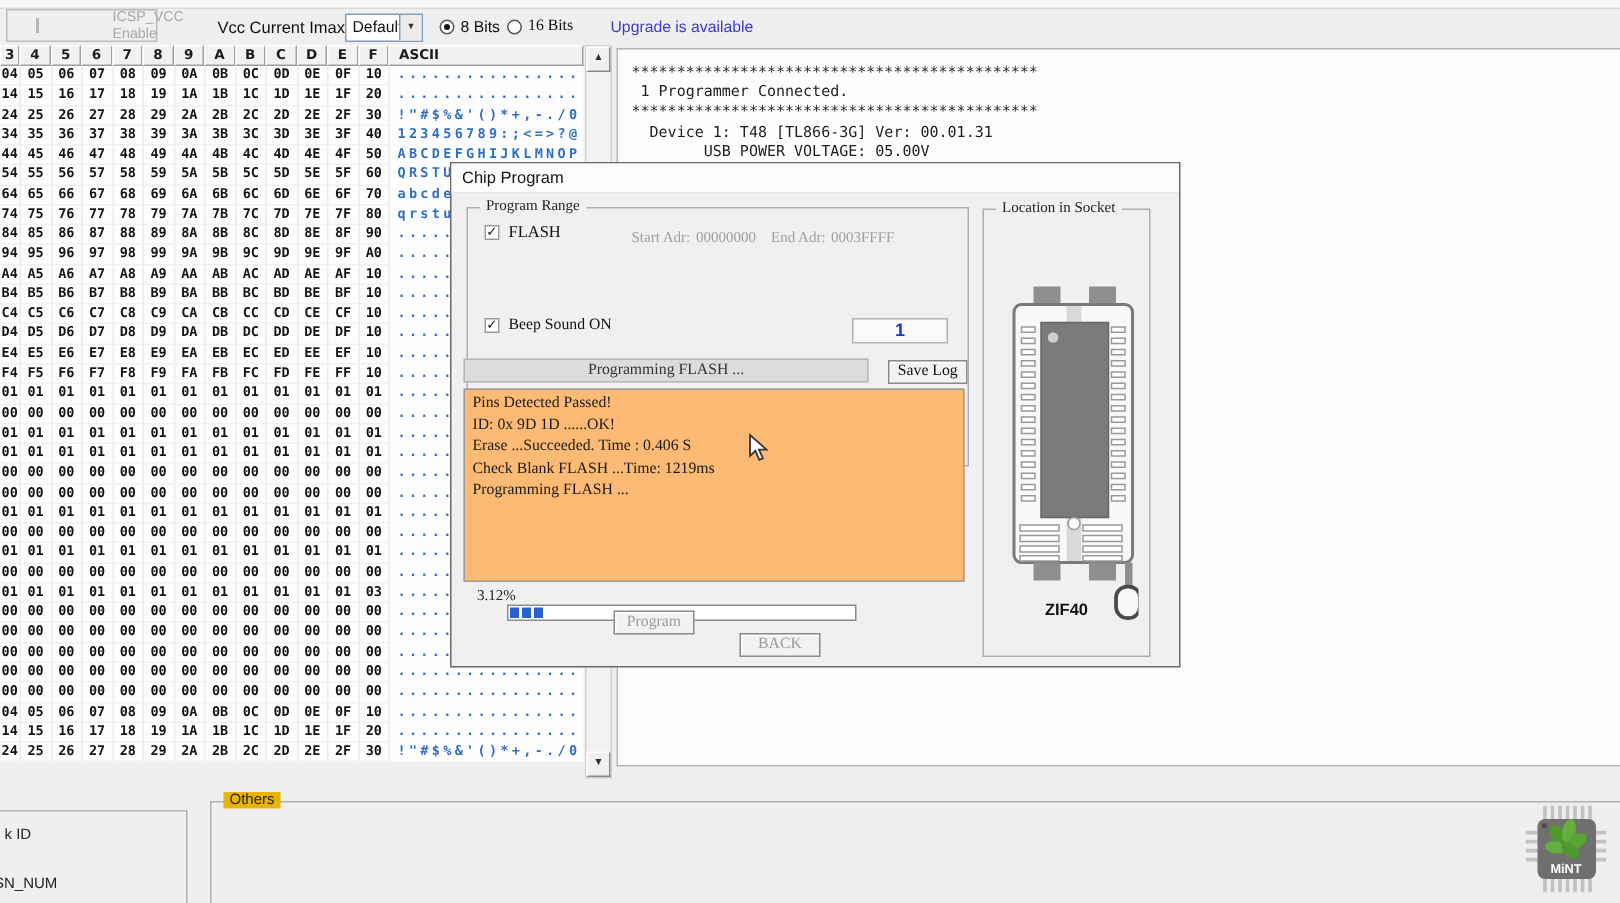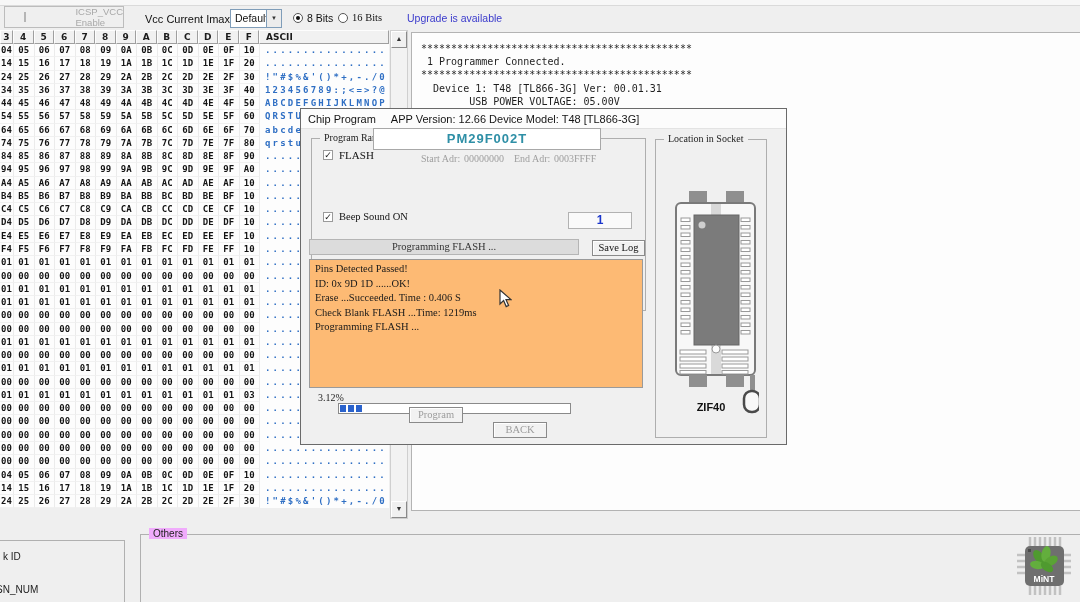--- a/index.html
+++ b/index.html
@@ -1,20 +1,20 @@
 <!DOCTYPE html>
 <html><head>
 <meta charset="utf-8">
 <style>
   html,body{margin:0;padding:0;}
   #screen{position:relative;width:1080px;height:602px;background:#efefef;overflow:hidden;
           font-family:"Liberation Sans",sans-serif;}
   
   .top-strip{position:absolute;left:0;top:0;width:1080px;height:5px;background:#f7f7f7;border-bottom:1px solid #dadada;}
-  .gb-icsp{position:absolute;left:4px;top:6px;width:120px;height:22px;border:1px solid #bcbcbc;display:flex;align-items:center;padding-left:19px;box-sizing:border-box;gap:43px;}
+  .gb-icsp{position:absolute;left:4px;top:6px;width:101px;height:22px;border:1px solid #bcbcbc;display:flex;align-items:center;padding-left:19px;box-sizing:border-box;gap:43px;}
   .cb{width:10px;height:10px;background:#fff;border:1px solid #9a9a9a;box-sizing:border-box;font:bold 9px/8px "DejaVu Sans",sans-serif;text-align:center;color:#222;}
   .cb.dis{border-color:#b5b5b5;}
   .gb-icsp .lbl{margin-left:6px;font-size:9.5px;color:#a8a8a8;}
   .vcc-label{position:absolute;left:145px;top:13px;font-size:11px;color:#101010;}
   .combo{position:absolute;left:230px;top:9px;width:52px;height:19px;background:#fff;border:1px solid #7f9db9;box-sizing:border-box;font-size:10.5px;color:#111;}
   .combo .val{position:absolute;left:4px;top:2px;}
   .combo .arrow{position:absolute;right:0;top:0;width:14px;height:17px;background:#ececec;border-left:1px solid #7f9db9;font-size:6px;line-height:16px;text-align:center;color:#333;}
   .radio{position:absolute;width:10px;height:10px;border:1px solid #555;border-radius:50%;background:#fff;box-sizing:border-box;}
   .radio .dot{position:absolute;left:2px;top:2px;width:4px;height:4px;border-radius:50%;background:#111;}
   .rlabel{position:absolute;font-size:10.5px;color:#111;}
@@ -51,21 +51,21 @@
   .pseg{width:6px;background:#2a62cc;}
   .dbtn{width:54px;height:16px;font-size:10.5px;line-height:14px;color:#9c9c9c;}
   .socketgrp{left:354px;top:30px;width:112px;height:299px;}
   .ziflabel{position:absolute;left:0;top:261px;width:100%;text-align:center;font:bold 11px "Liberation Sans",sans-serif;color:#111;}
   .zifsvg{position:absolute;left:8px;top:28px;}
   
   .gb-left{position:absolute;left:-8px;top:540px;width:133px;height:70px;border:1px solid #b0b0b0;box-sizing:border-box;}
   .gb-left .t1{position:absolute;left:10px;top:10px;font-size:10px;color:#222;}
   .gb-left .t2{position:absolute;left:3px;top:43px;font-size:10px;color:#222;}
   .gb-others{position:absolute;left:140px;top:534px;width:948px;height:76px;border:1px solid #b0b0b0;box-sizing:border-box;}
-  .gb-others .glabel{background:#f0abfc;}
+  .gb-others .glabel{background:#eab308;}
   .mint{position:absolute;left:1017px;top:537px;}
   .cursor{position:absolute;left:498px;top:287px;}
 </style>
 </head>
 <body>
 
 <div id="screen">
 
   <div class="top-strip"></div>
 
@@ -676,27 +676,25 @@
  1 Programmer Connected.
 *********************************************
   Device 1: T48 [TL866-3G] Ver: 00.01.31
         USB POWER VOLTAGE: 05.00V
         USB SPEED MODE: USB2.0 HS 480MHZ</pre>
   </div>
 
   <div class="dialog">
     <div class="dtitle">
       <span>Chip Program</span>
-      <span>APP Version: 12.66 Device Model: T48 [TL866-3G]</span>
     </div>
 
     <div class="groupbox" style="left:10px;top:29px;width:335px;height:173px;">
       <span class="glabel">Program Range</span>
     </div>
-    <div class="chipbox">PM29F002T</div>
 
     <div class="chk-row" style="left:22px;top:40px;">
       <div class="cb">✓</div>
       <span>FLASH</span>
     </div>
     <div class="graytxt" style="left:120px;top:44px;">Start Adr:</div>
     <div class="graytxt" style="left:163px;top:44px;">00000000</div>
     <div class="graytxt" style="left:213px;top:44px;">End Adr:</div>
     <div class="graytxt" style="left:253px;top:44px;">0003FFFF</div>
 

